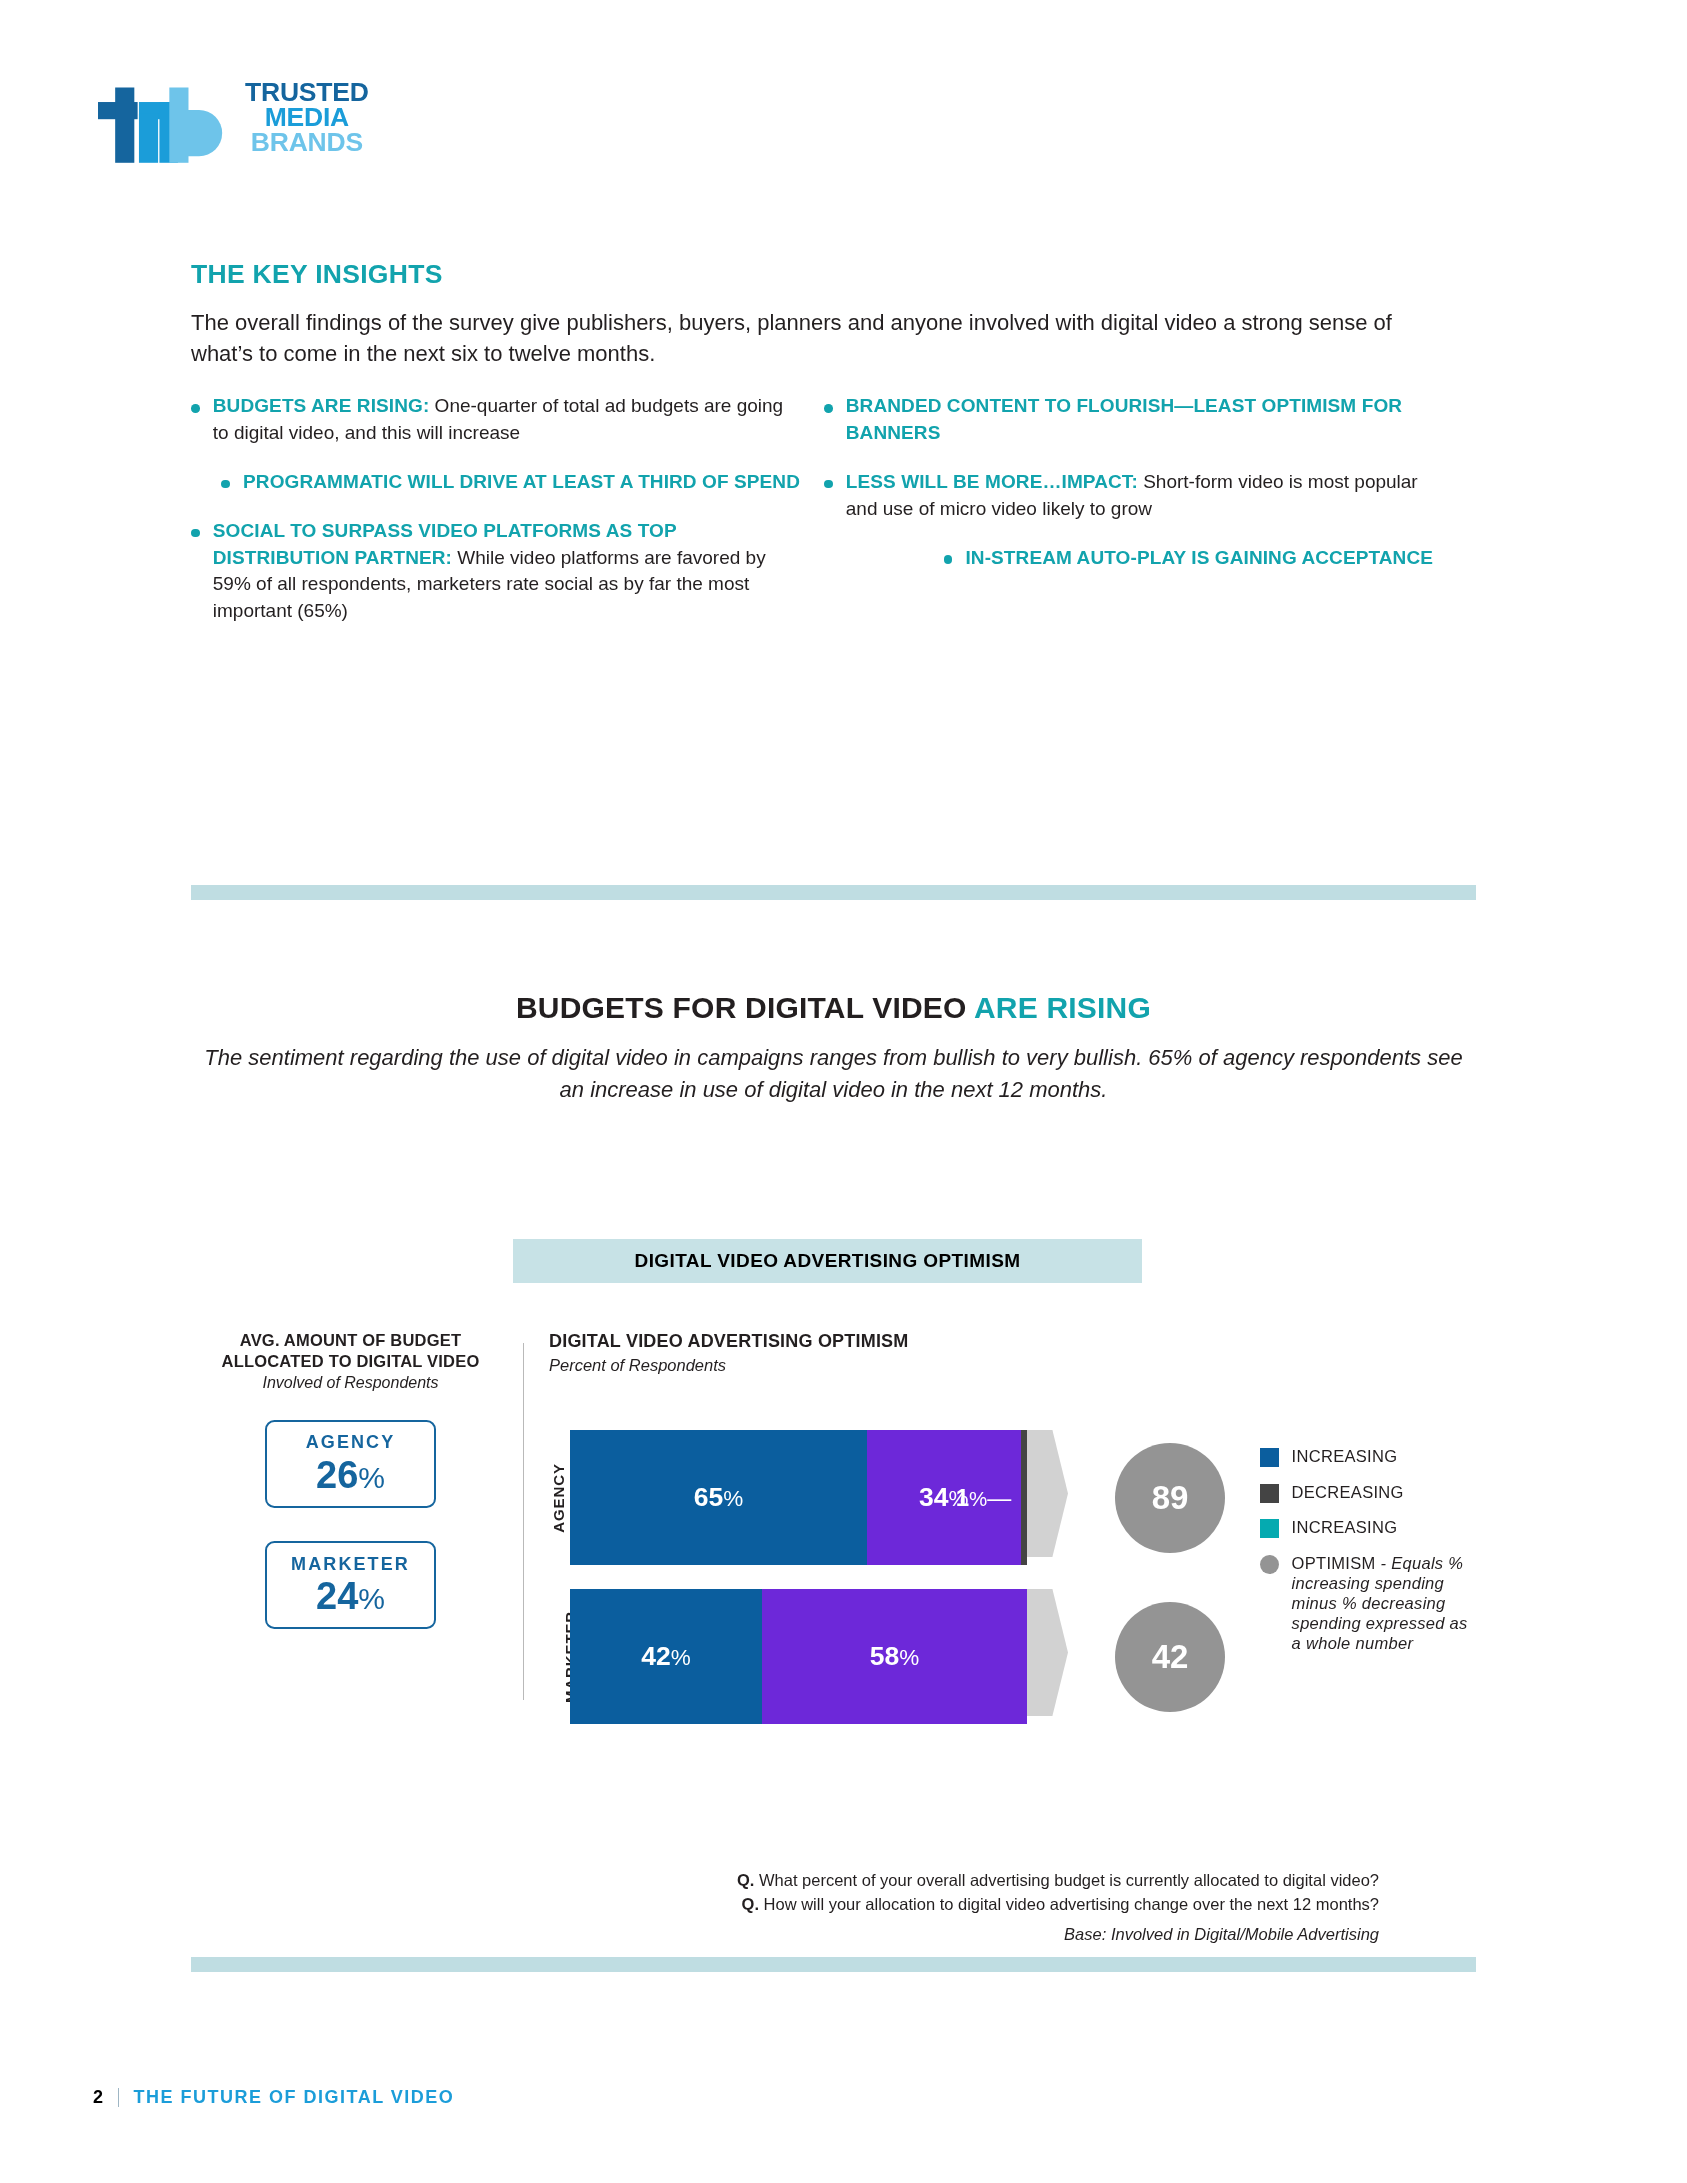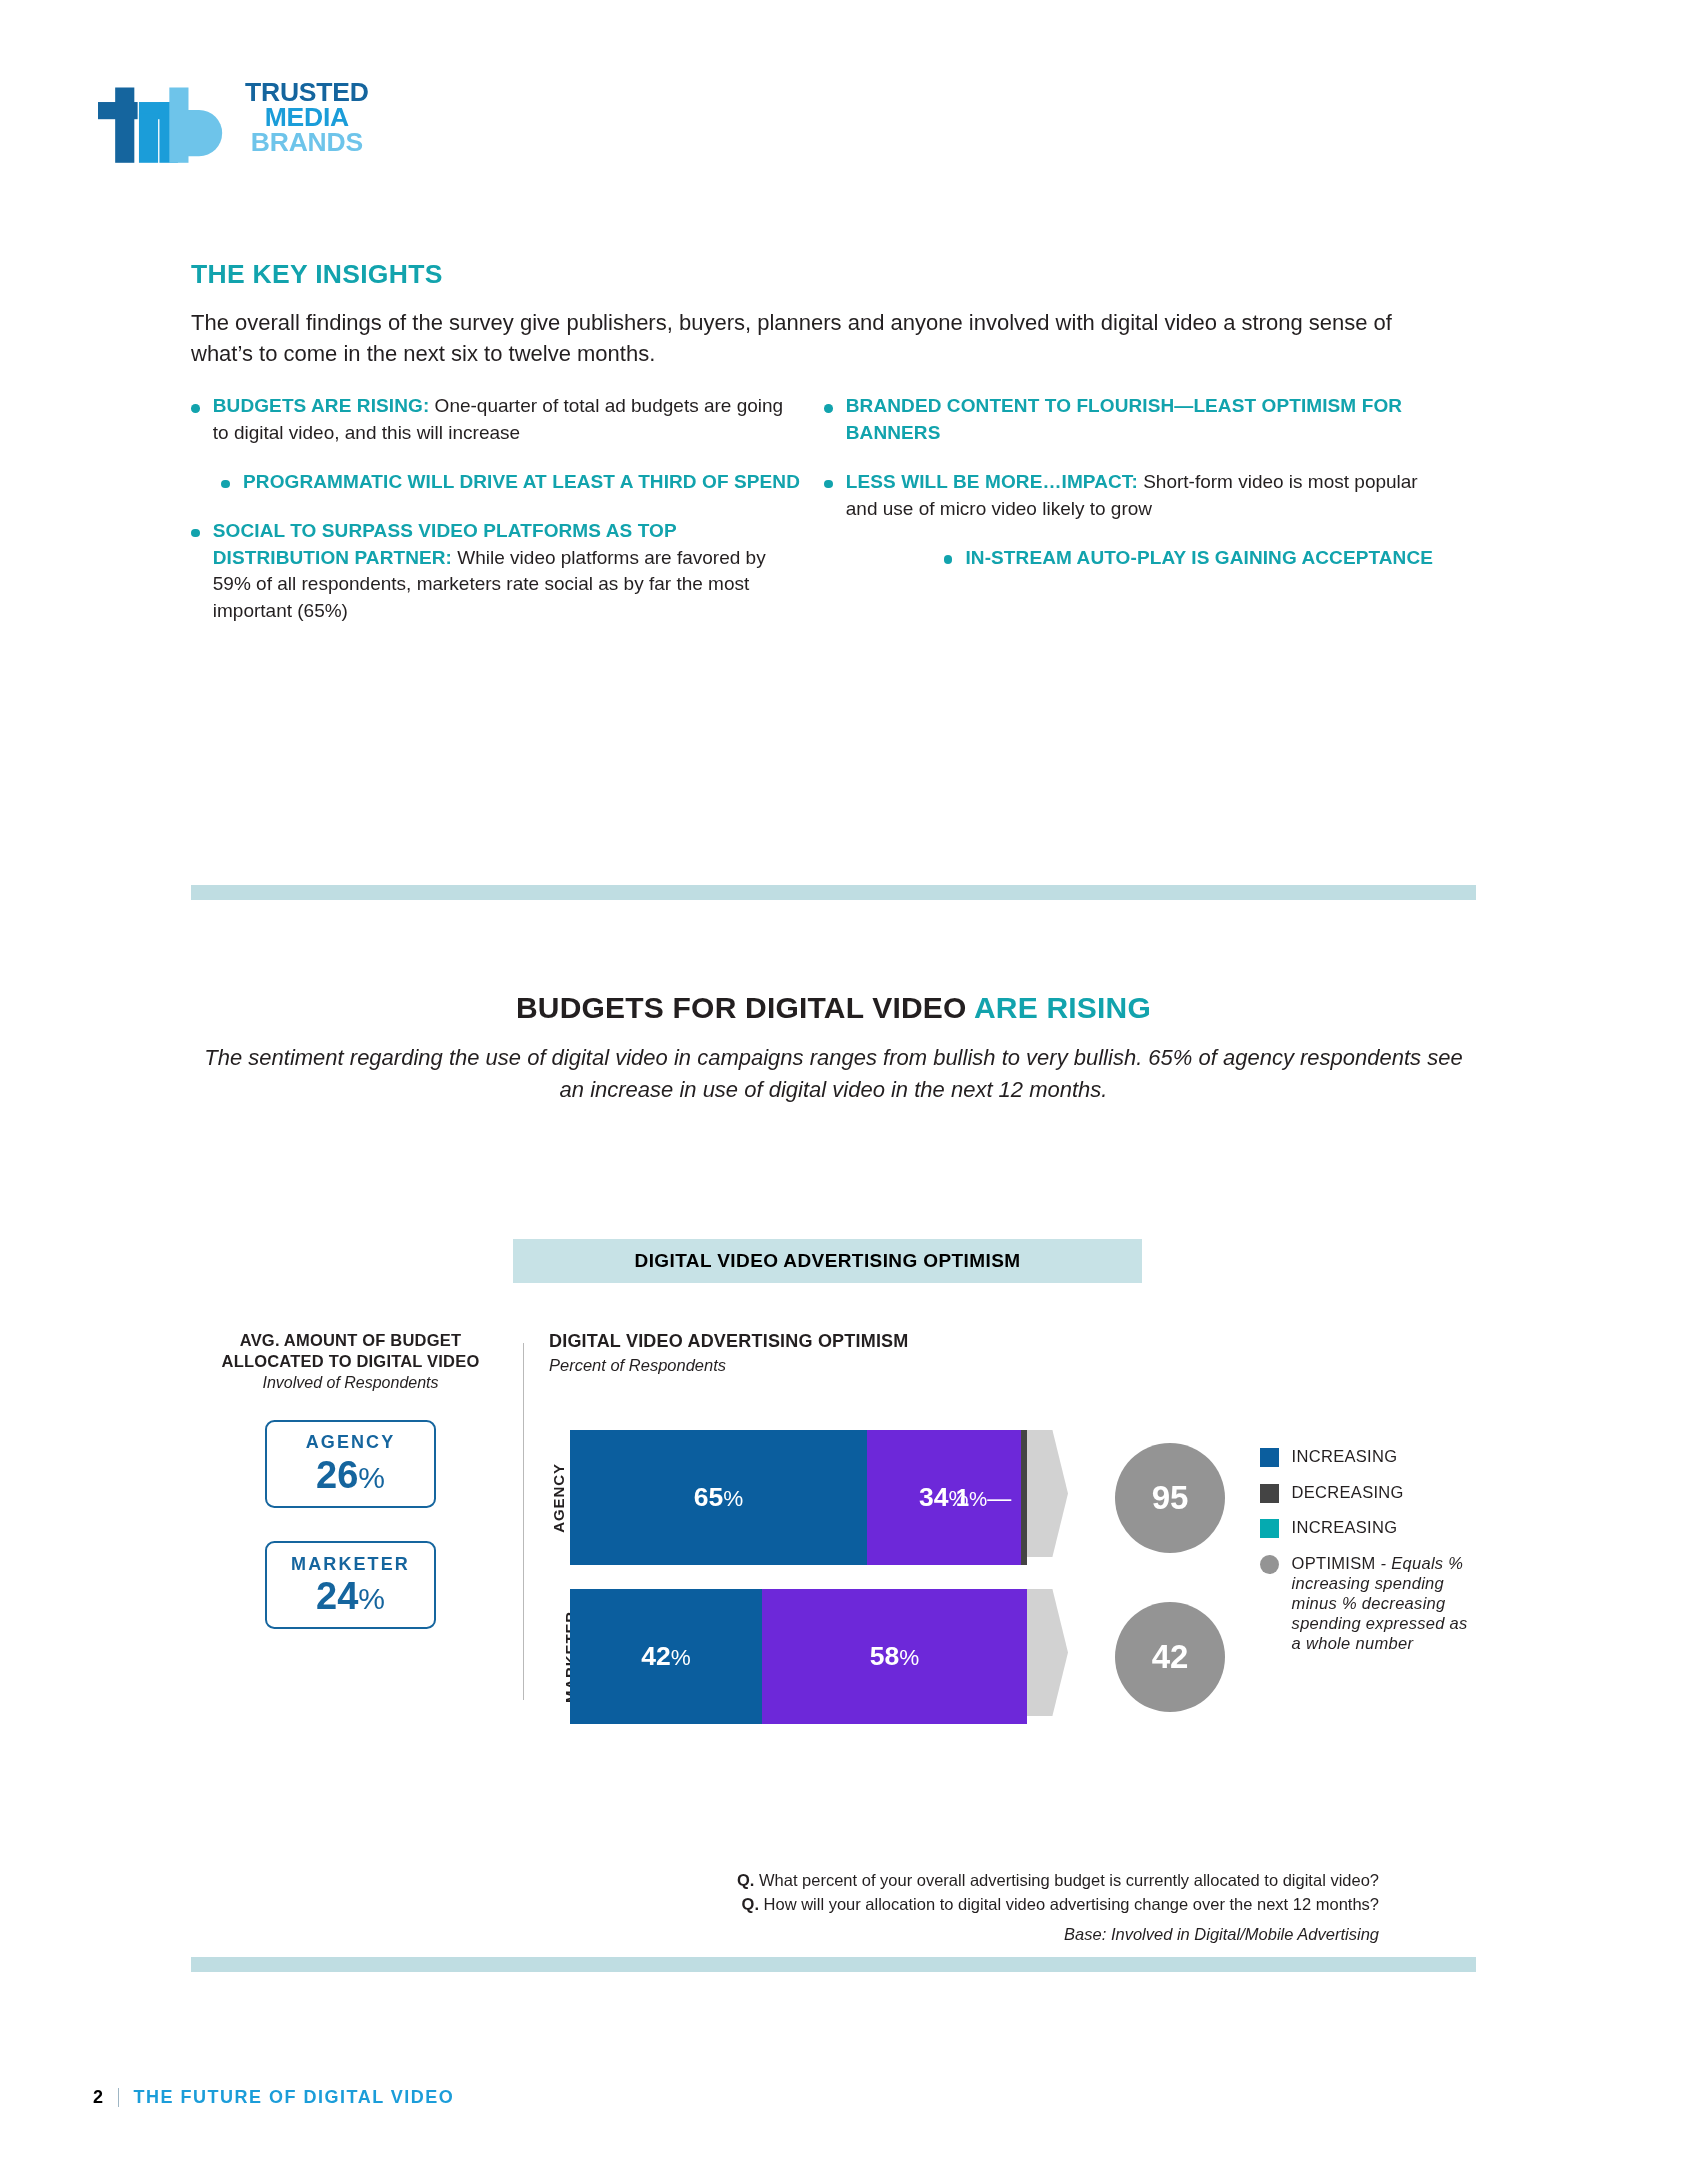--- a/index.html
+++ b/index.html
@@ -254,21 +254,21 @@
       <div class="seg seg-inc" style="width:65%">
         <span class="seg-lbl">65<i>%</i></span>
       </div>
       <div class="seg seg-main" style="width:33.6%">
         <span class="seg-lbl">34<i>%</i></span>
         <span class="callout">1<i>%</i><u>—</u></span>
       </div>
       <div class="seg seg-dec" style="width:1.4%"></div>
     </div>
     <div class="chev" style="position:absolute; left:478px; top:0;"></div>
-    <div class="circle">95</div>
+    <div class="circle">89</div>
   </div>
 
   <div class="rowwrap" id="row-marketer">
     <div class="bar">
       <span class="vcat">MARKETER</span>
       <div class="seg seg-inc" style="width:42%">
         <span class="seg-lbl">42<i>%</i></span>
       </div>
       <div class="seg seg-main" style="width:58%">
         <span class="seg-lbl">58<i>%</i></span>

